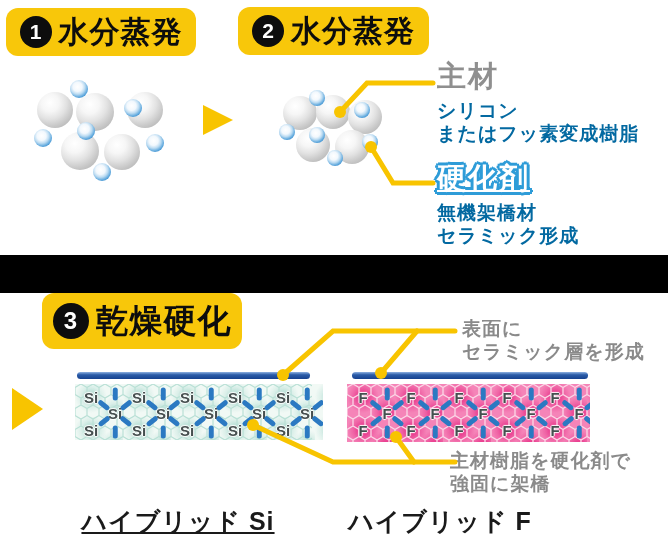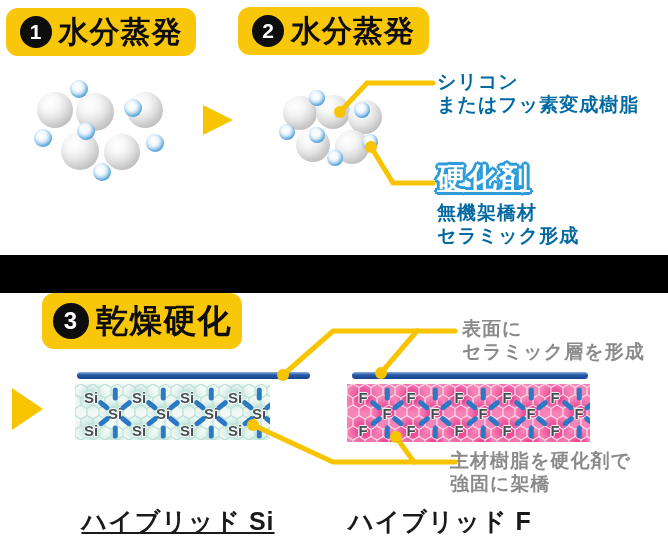--- a/index.html
+++ b/index.html
@@ -39,21 +39,21 @@
 
   
   .band{position:absolute;left:0;top:255px;width:668px;height:38px;background:#000000;}
 
   
   .bar{position:absolute;height:7px;border-radius:3.5px;
        background:linear-gradient(180deg,#8FB2E2 0%,#2B5CA8 40%,#16418F 100%);}
   #si-bar{left:77px;top:372px;width:233px;}
   #f-bar{left:352px;top:372px;width:236px;}
   .lattice{position:absolute;overflow:hidden;}
-  #si-lattice{left:75px;top:384px;width:195px;height:56px;background-color:#F1F9F5;
+  #si-lattice{left:75px;top:384px;width:248px;height:56px;background-color:#F1F9F5;
       background-image:
         radial-gradient(circle at 16px 13px,rgba(120,195,180,.45) 5px,rgba(120,195,180,.18) 10px,transparent 16px),
         radial-gradient(circle at 40px 29px,rgba(120,195,180,.45) 5px,rgba(120,195,180,.18) 10px,transparent 16px);
       background-size:48px 33px;}
   #f-lattice{left:347px;top:384px;width:243px;height:58px;background-color:#F584B8;
       background-image:
         radial-gradient(circle at 16px 13px,rgba(232,54,139,.85) 5px,rgba(232,54,139,.4) 10px,transparent 16px),
         radial-gradient(circle at 40px 29px,rgba(232,54,139,.85) 5px,rgba(232,54,139,.4) 10px,transparent 16px);
       background-size:48px 33px;}
   .web{position:absolute;left:0;top:0;}
@@ -108,20 +108,21 @@
     <div class="gs" style="left:335px;top:130px;width:34px;height:34px;"></div>
     <div class="bs" style="left:309px;top:90px;width:16px;height:16px;"></div>
     <div class="bs" style="left:354px;top:102px;width:16px;height:16px;"></div>
     <div class="bs" style="left:279px;top:124px;width:16px;height:16px;"></div>
     <div class="bs" style="left:309px;top:127px;width:16px;height:16px;"></div>
     <div class="bs" style="left:327px;top:150px;width:16px;height:16px;"></div>
     <div class="bs" style="left:362px;top:134px;width:16px;height:16px;"></div>
   </div>
 
   <div class="label-block" style="left:437px;top:62px;">
+    <div class="label-title">主材</div>
     <div class="label-body">
       <div>シリコン</div>
       <div>またはフッ素変成樹脂</div>
     </div>
   </div>
 
   <div class="label-block" style="left:437px;top:164px;">
     <div class="label-title blue-outline">硬化剤</div>
     <div class="label-body">
       <div>無機架橋材</div>

